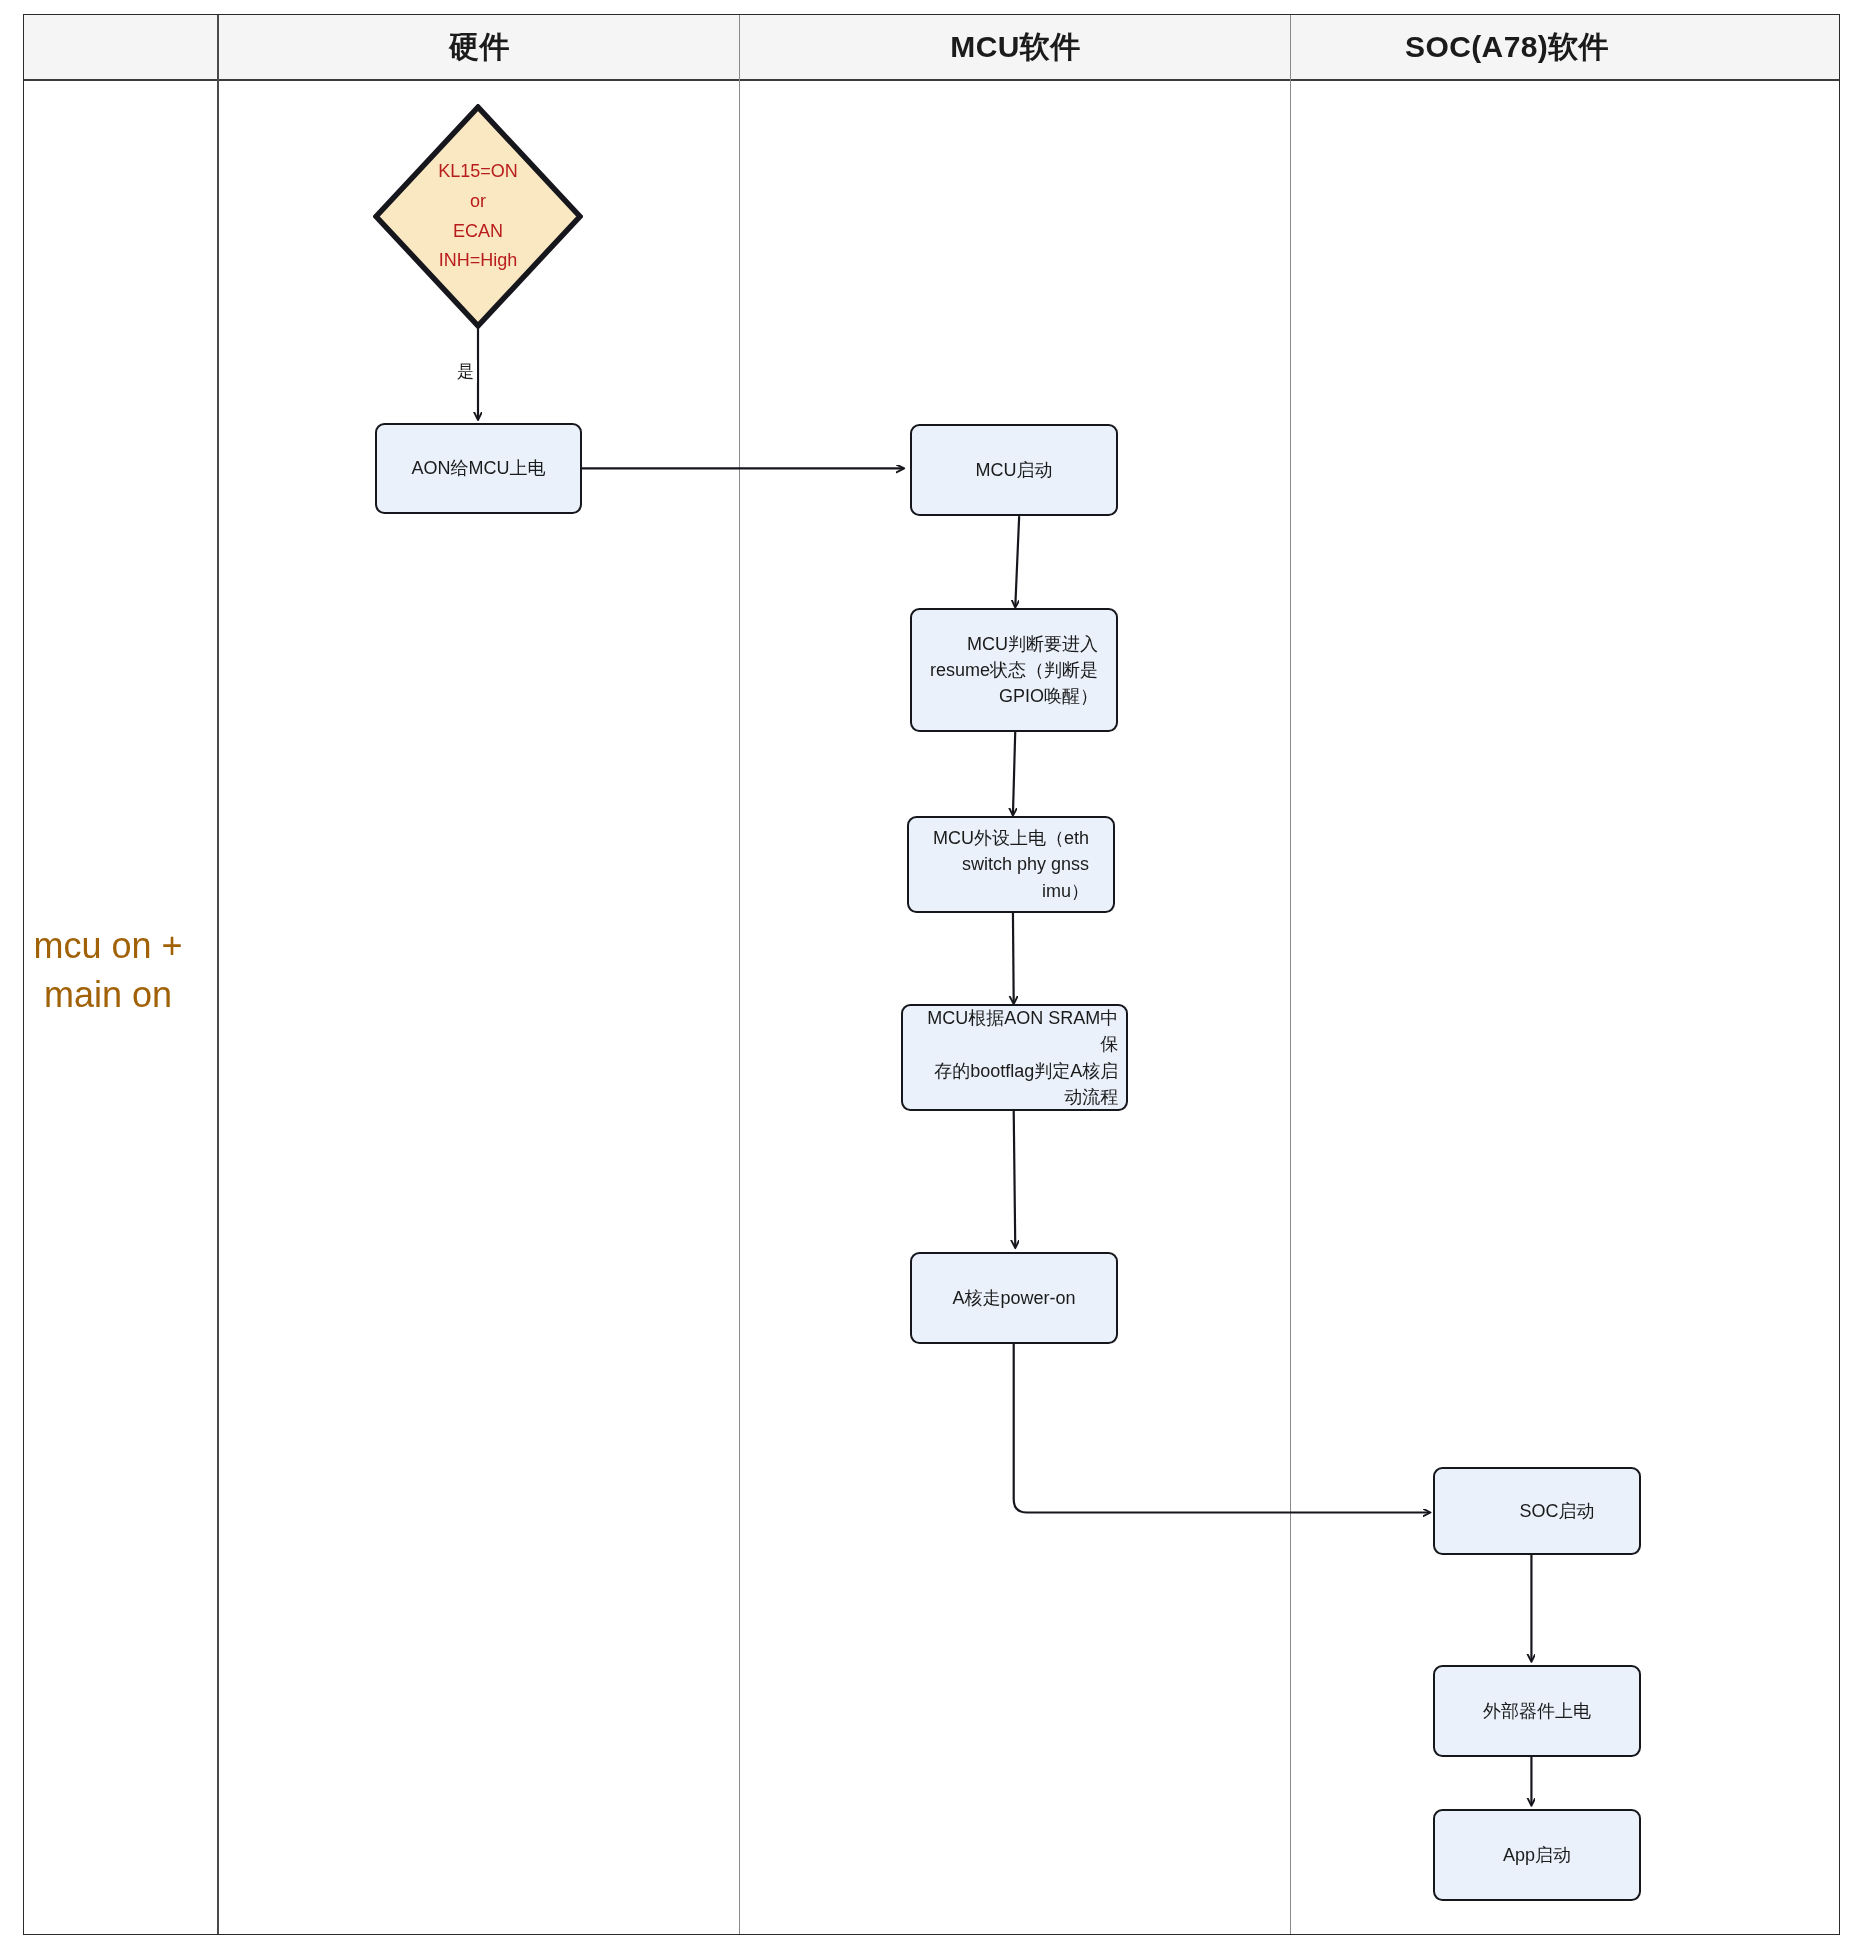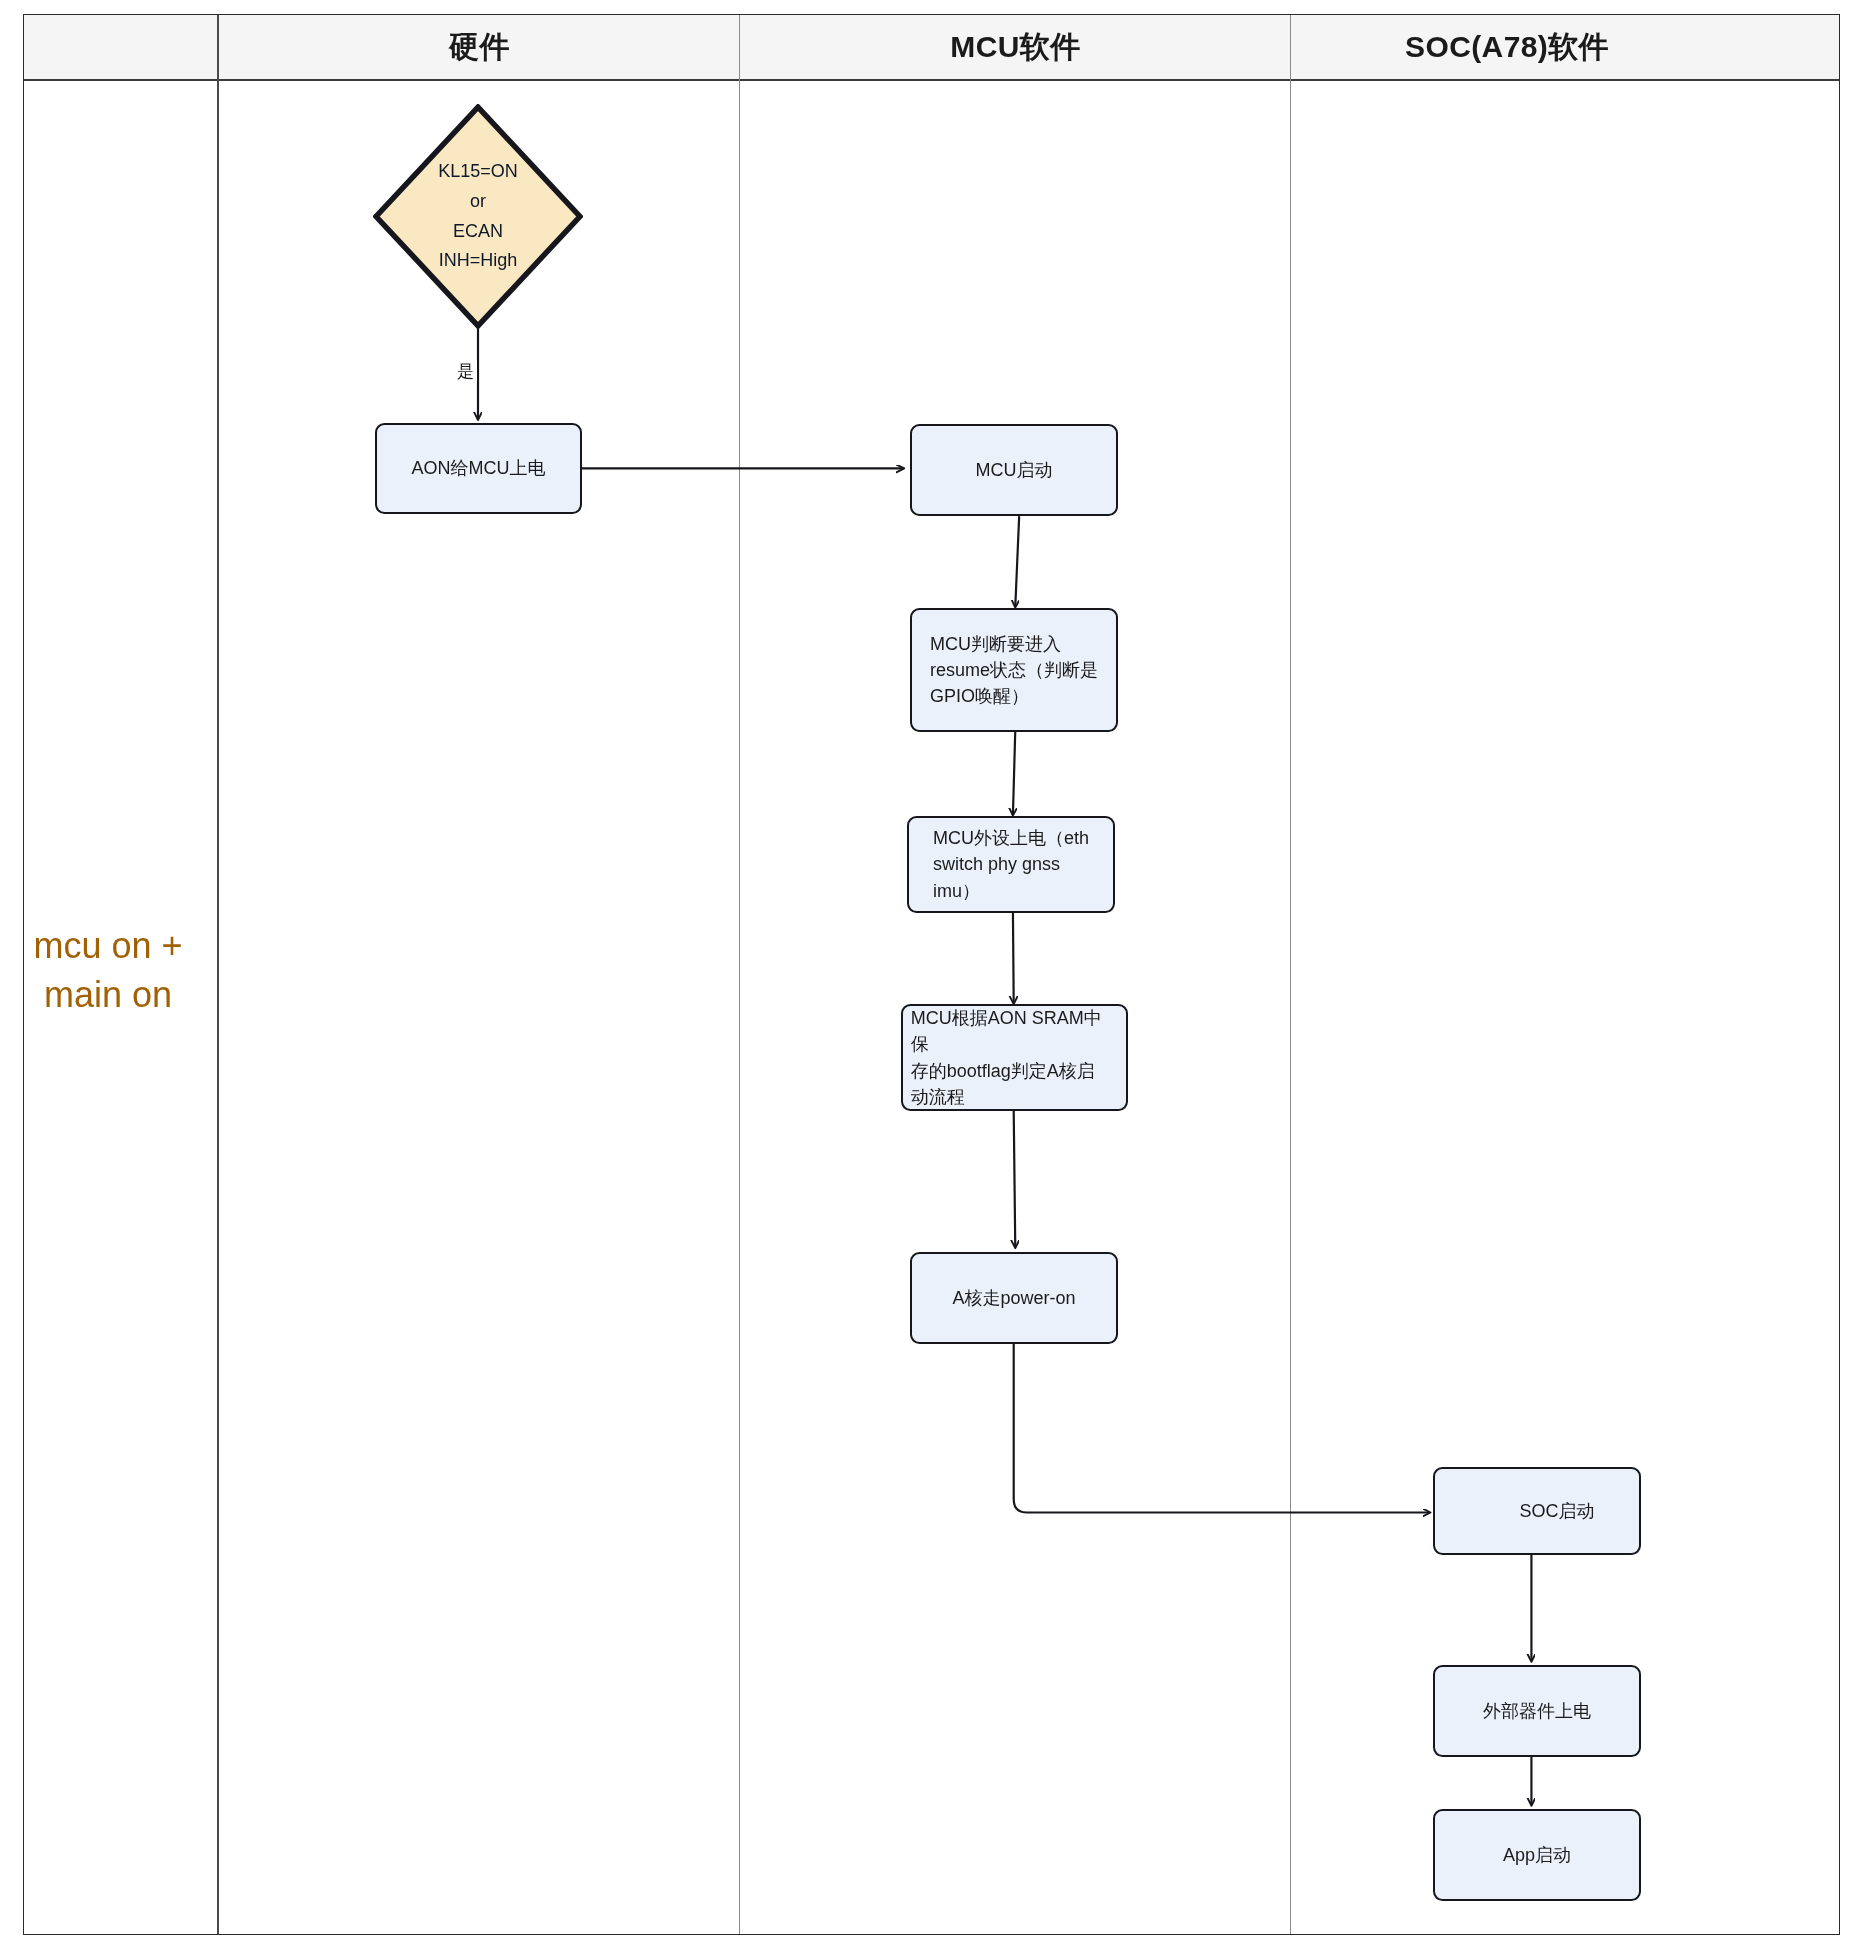--- a/index.html
+++ b/index.html
@@ -76,21 +76,21 @@
     line-height: 1.35;
   }
 
   
   .node {
     position: absolute;
     box-sizing: border-box;
     display: flex;
     align-items: center;
     justify-content: center;
-    text-align: left;
+    text-align: right;
     background: #eaf1fb;
     border: 2.3px solid #16161d;
     border-radius: 9.4px;
     color: #1b1b1b;
     font-size: 18px;
     line-height: 1.45;
     padding: 4.7px 7.8px;
     white-space: pre-line;
   }
 
@@ -109,21 +109,21 @@
     left: 0;
     top: 0;
     width: 100%;
     height: 100%;
     display: flex;
     align-items: center;
     justify-content: center;
     text-align: center;
     font-size: 18px;
     line-height: 1.65;
-    color: #0f172a;
+    color: #b91c1c;
     white-space: pre-line;
   }
 
   
   .conn {
     position: absolute;
     left: 0;
     top: 0;
     width: 1871px;
     height: 1952px;

